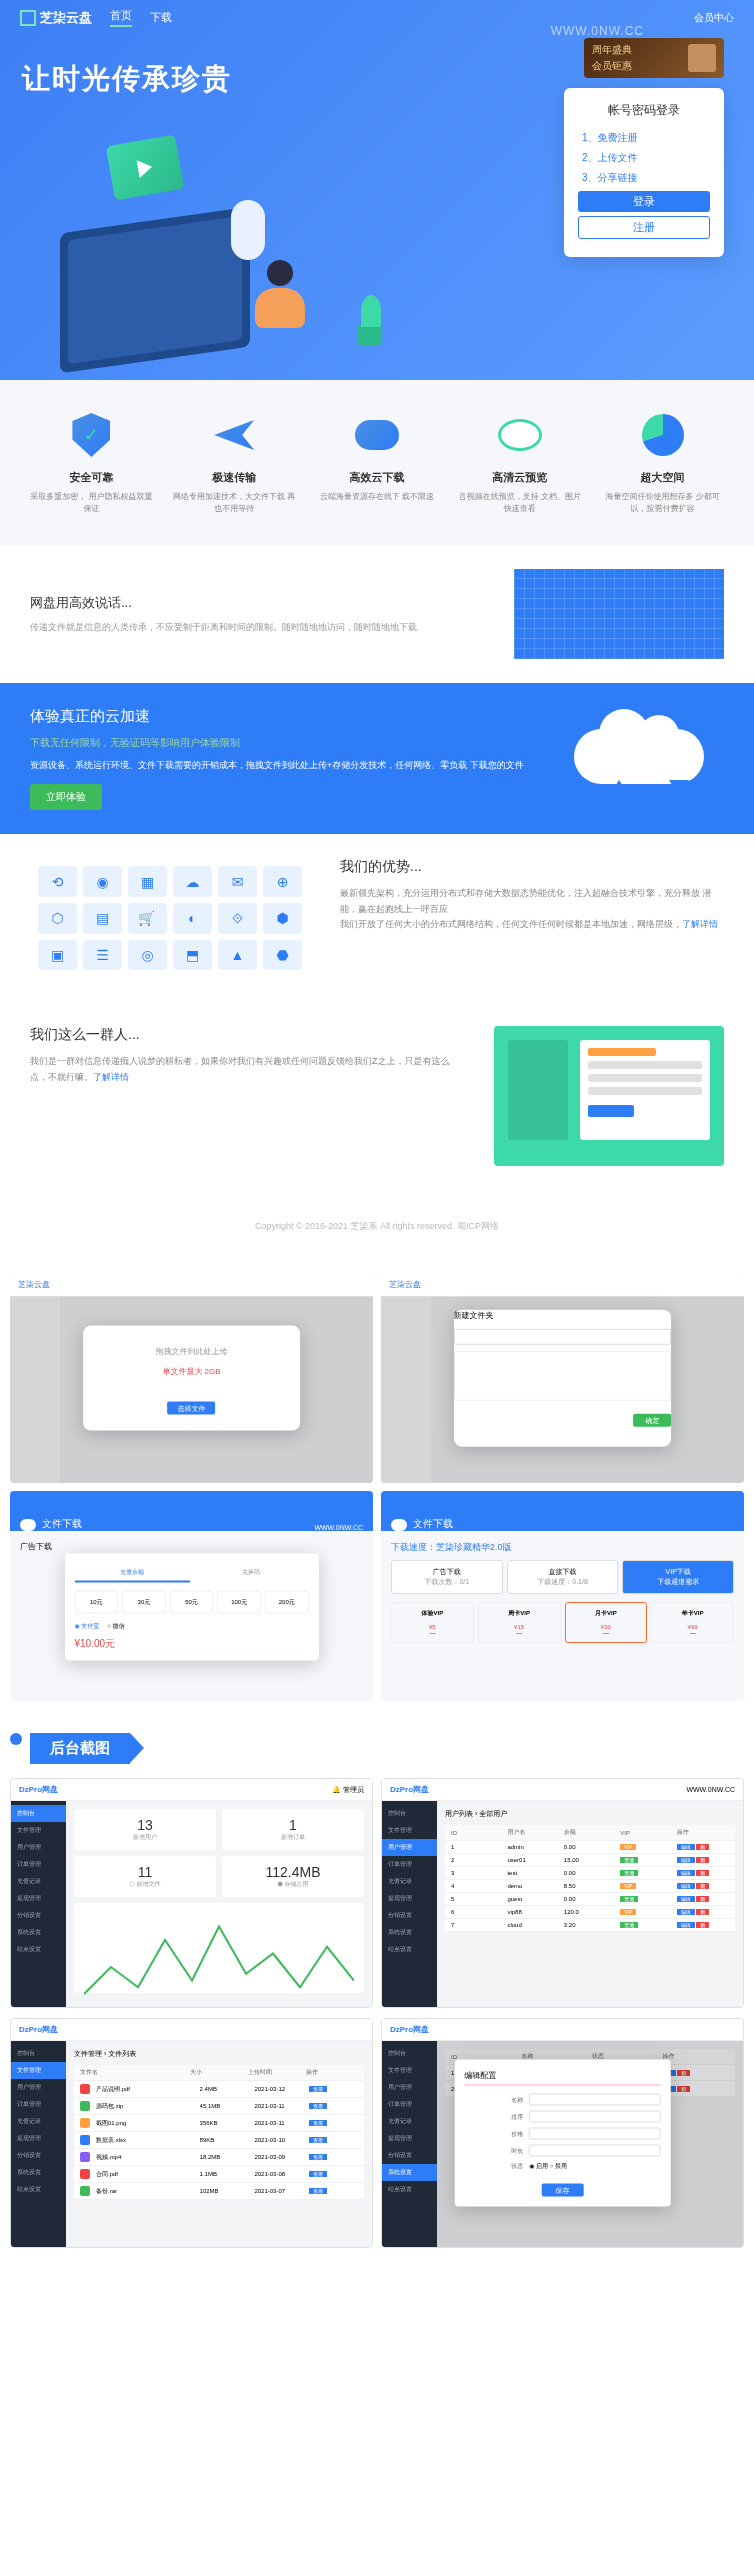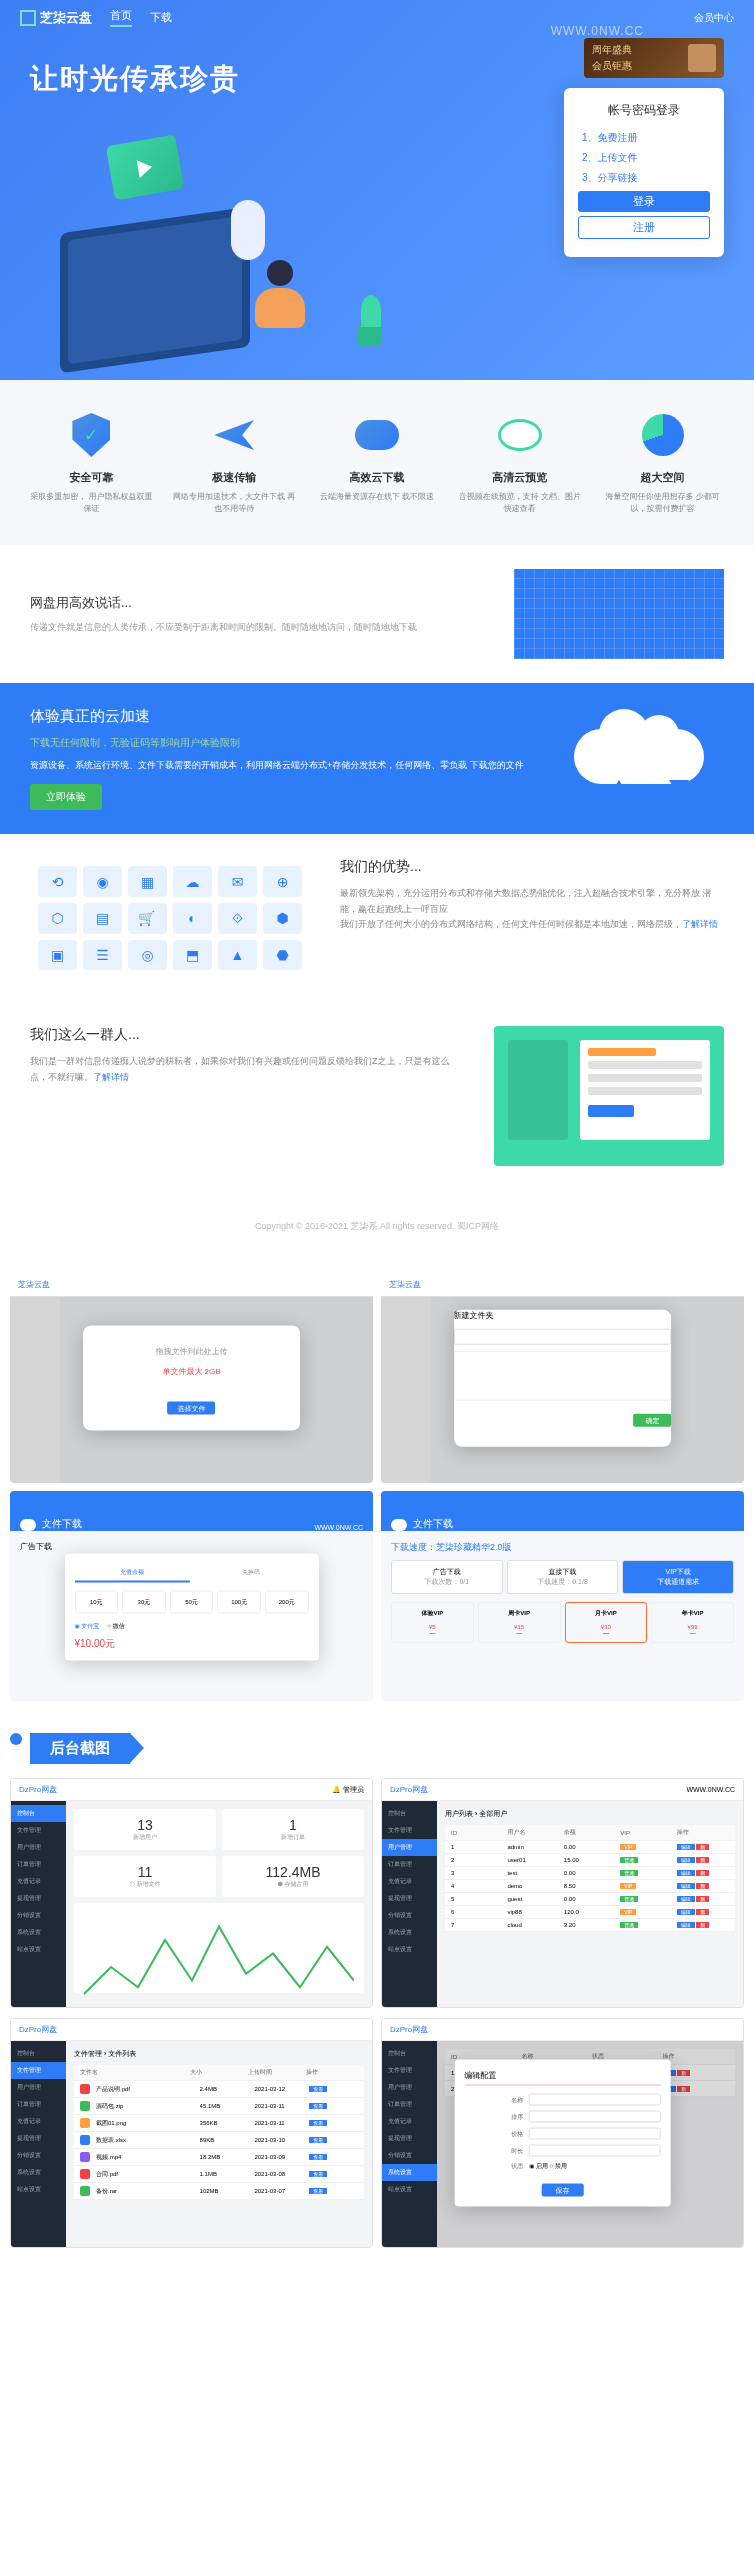--- a/index.html
+++ b/index.html
@@ -4,21 +4,21 @@
 <style>
 *{margin:0;padding:0;box-sizing:border-box;font-family:"Microsoft YaHei",Arial,sans-serif}
 body{background:#fff;width:754px}
 .hero{background:linear-gradient(135deg,#3d7ff5 0%,#5b9cff 100%);position:relative;height:380px;overflow:hidden}
 .nav{display:flex;align-items:center;padding:8px 20px;gap:18px;position:relative;z-index:10}
 .logo{display:flex;align-items:center;gap:4px;color:#fff;font-size:13px;font-weight:bold}
 .logo-box{width:16px;height:16px;border:2px solid #7de0c0;background:#3d7ff5}
 .nav-link{color:#fff;font-size:11px;text-decoration:none;cursor:pointer}
 .nav-link.active{border-bottom:2px solid #7de0c0;padding-bottom:2px}
 .nav-right{margin-left:auto;color:#fff;font-size:10px}
-.hero-title{color:#fff;font-size:28px;font-weight:bold;position:absolute;left:30px;top:60px;letter-spacing:2px}
+.hero-title{color:#fff;font-size:28px;font-weight:bold;position:absolute;left:22px;top:60px;letter-spacing:2px}
 .watermark{position:absolute;right:110px;top:24px;color:rgba(255,255,255,0.6);font-size:12px;letter-spacing:1px}
 .promo-badge{position:absolute;right:30px;top:38px;width:140px;height:40px;background:linear-gradient(135deg,#4a2810,#8b5a2b);border-radius:4px;display:flex;align-items:center;padding:4px 8px;color:#f0d090;font-size:10px}
 .promo-text{display:flex;flex-direction:column;gap:2px}
 .promo-avatar{width:28px;height:28px;background:#c49060;border-radius:3px;margin-left:auto}
 .login-card{position:absolute;right:30px;top:88px;width:160px;background:#fff;border-radius:6px;padding:14px;box-shadow:0 4px 20px rgba(0,0,0,0.15)}
 .login-title{font-size:12px;color:#333;text-align:center;margin-bottom:12px;font-weight:500}
 .login-list{list-style:none;margin-bottom:0}
 .login-list li{font-size:10px;color:#2e7cf6;margin-bottom:6px;padding-left:4px}
 .btn{width:100%;padding:3px;border:none;border-radius:3px;font-size:11px;cursor:pointer;margin-bottom:4px}
 .btn-primary{background:#2e7cf6;color:#fff}
@@ -93,21 +93,21 @@
 .price-row{display:flex;gap:4px}
 .price-col{flex:1;border:1px solid #eee;padding:6px;font-size:6px;text-align:center;border-radius:3px}
 .price-col.hot{border-color:#ff6b35}
 .section-badge{display:flex;align-items:flex-start;gap:8px;padding:14px 10px}
 .badge-dot{width:12px;height:12px;background:#2e7cf6;border-radius:50%}
 .badge-text{background:#2e7cf6;color:#fff;padding:6px 20px;font-size:15px;font-weight:bold;position:relative}
 .badge-text::after{content:"";position:absolute;right:-14px;top:0;border-left:14px solid #2e7cf6;border-top:15px solid transparent;border-bottom:15px solid transparent}
 .admin-row{display:flex;gap:8px;padding:0 10px 10px}
 .admin-shot{flex:1;height:230px;background:#fff;border:1px solid #e0e0e0;border-radius:4px;position:relative;overflow:hidden}
 .admin-top{height:22px;background:#fff;border-bottom:1px solid #eee;display:flex;align-items:center;padding:0 8px;font-size:8px}
-.admin-brand{color:#2e7cf6;font-weight:normal}
+.admin-brand{color:#2e7cf6;font-weight:bold}
 .admin-side{position:absolute;left:0;top:22px;bottom:0;width:55px;background:#1f2937}
 .admin-menu{padding:4px 0}
 .admin-item{padding:4px 6px;font-size:6px;color:#9ca3af}
 .admin-item.active{background:#2e7cf6;color:#fff}
 .admin-main{position:absolute;left:55px;right:0;top:22px;bottom:0;background:#f3f4f6;padding:8px}
 .stat-row{display:flex;gap:6px;margin-bottom:6px}
 .stat-box{flex:1;background:#fff;padding:8px;border-radius:3px;text-align:center}
 .stat-num{font-size:14px;color:#333}
 .stat-lbl{font-size:6px;color:#999}
 .chart-box{background:#fff;height:90px;border-radius:3px;padding:6px;position:relative}
@@ -228,21 +228,21 @@
     <div class="efficient-title">网盘用高效说话...</div>
     <div class="efficient-desc">传递文件就是信息的人类传承，不应受制于距离和时间的限制。随时随地地访问，随时随地地下载</div>
   </div>
   <div class="grid-box"></div>
 </div>
 
 <div class="accel">
   <div class="accel-left">
     <div class="accel-title">体验真正的云加速</div>
     <div class="accel-sub">下载无任何限制，无验证码等影响用户体验限制</div>
-    <div class="accel-desc">资源设备、系统运行环境、文件下载需要的开销成本，利用网络云端分布式+存储分发技术，任何网络、零负载
+    <div class="accel-desc">资源设备、系统运行环境、文件下载需要的开销成本，拖拽文件到此处上传+存储分发技术，任何网络、零负载
 下载您的文件</div>
     <button class="btn-green">立即体验</button>
   </div>
   <div class="cloud-big">
     <div class="cloud-shape"></div>
     <div class="arrow-up"></div>
     <div class="arrow-down"></div>
   </div>
 </div>
 

